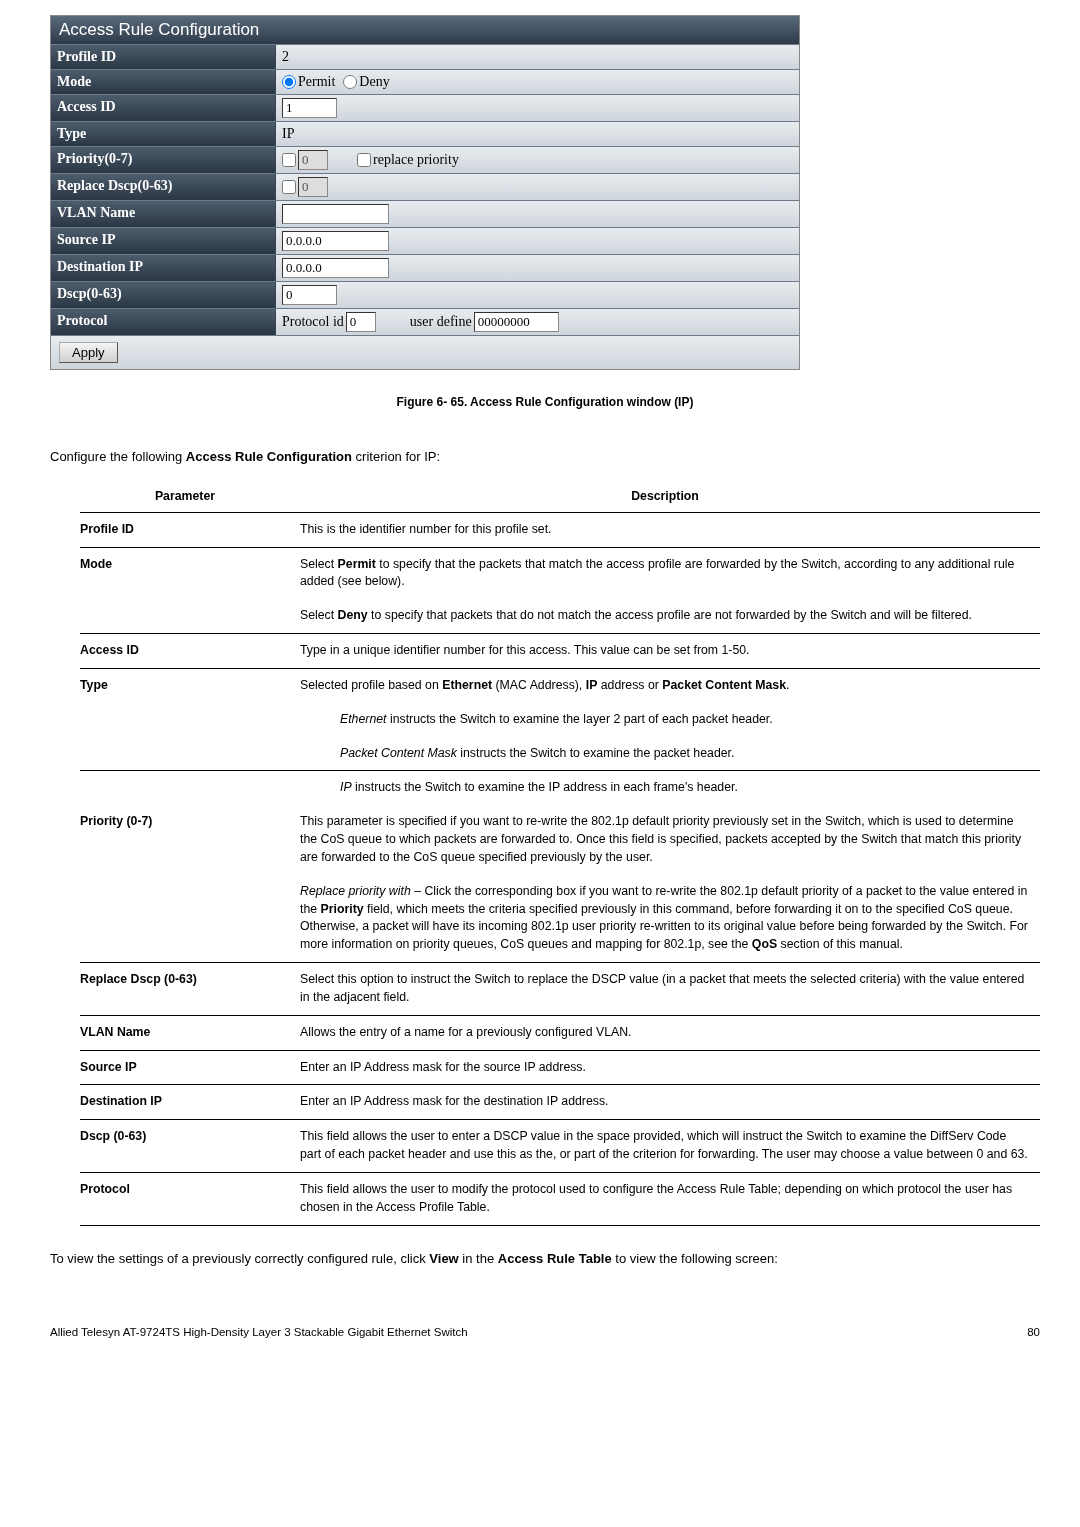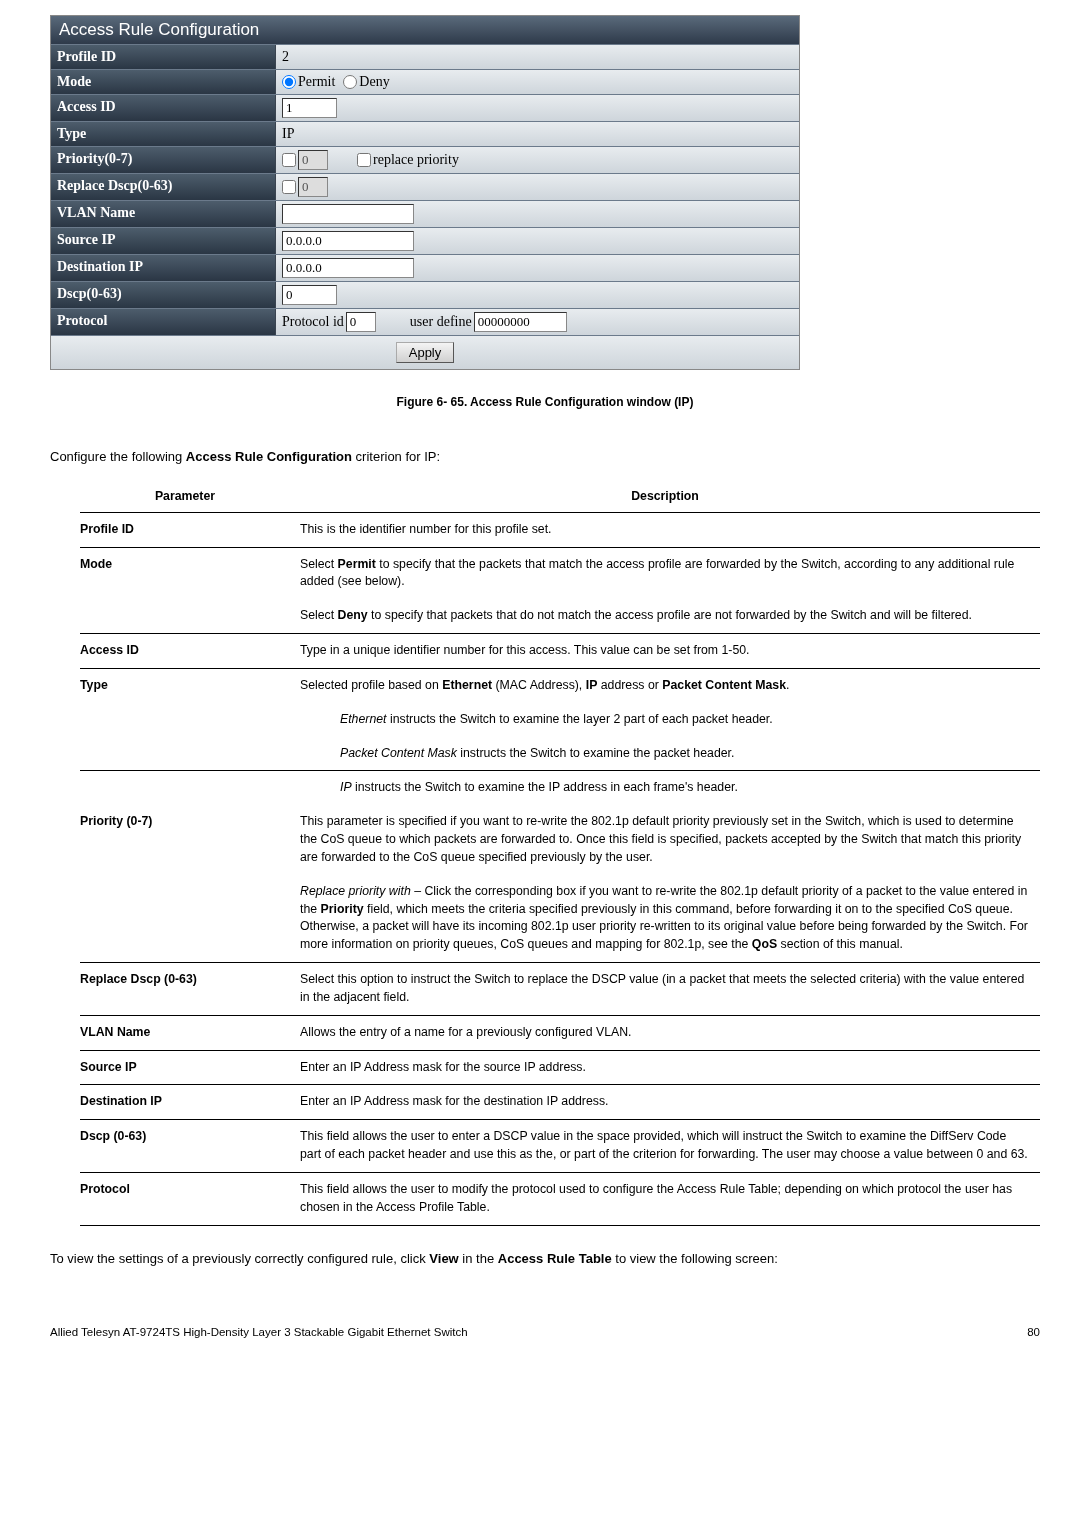--- a/index.html
+++ b/index.html
@@ -50,29 +50,29 @@
   }
   .config-value input[type="text"] {
     height: 20px;
     font-size: 13px;
     padding: 0 3px;
     border: 1px inset #888;
     background: #fff;
     font-family: inherit;
   }
   .w-num { width: 55px; }
-  .w-ip { width: 132px; }
+  .w-ip { width: 107px; }
   .w-small { width: 30px; }
-  .w-user { width: 93px; }
+  .w-user { width: 85px; }
   .cb { width: 14px; height: 14px; }
   .radio { width: 14px; height: 14px; }
 
   .apply-row {
     display: flex;
-    justify-content: center;
+    justify-content: flex-start;
     padding: 6px 8px;
     border-top: 1px solid #6b7a8b;
     background: linear-gradient(to bottom, #e8ecef 0%, #ced5db 100%);
   }
   .btn-apply {
     background: linear-gradient(to bottom, #f4f4f4 0%, #d0d0d0 100%);
     border: 1px outset #aaa;
     padding: 2px 12px;
     font-size: 13px;
     cursor: pointer;

